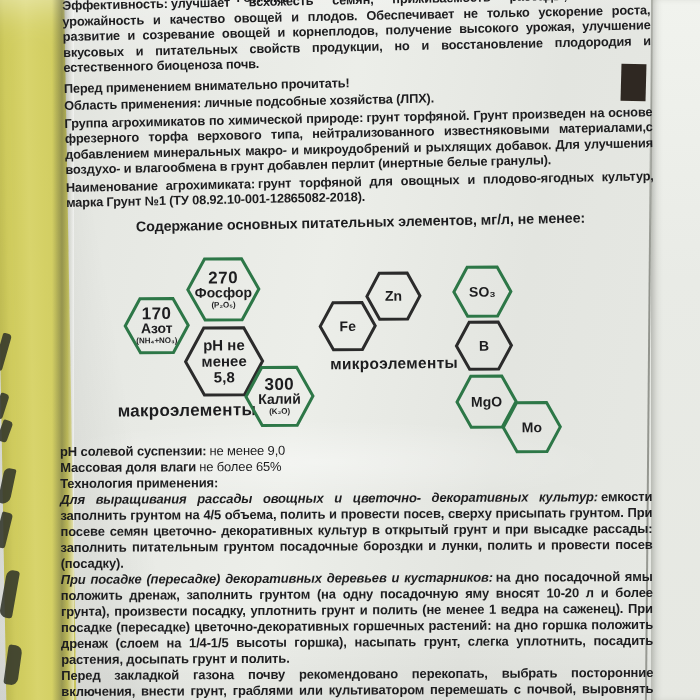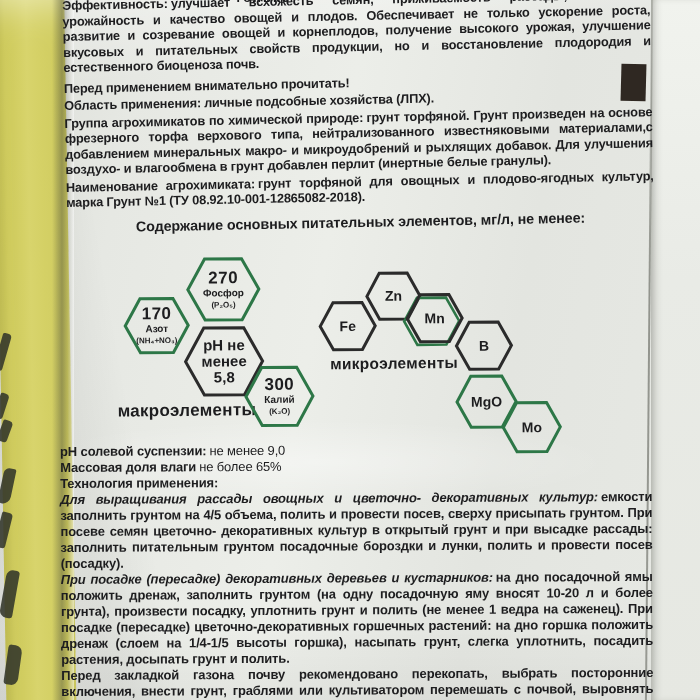--- a/index.html
+++ b/index.html
@@ -49,21 +49,21 @@
   .tb p{font-size:13px;line-height:16px;}
   .ilead{font-style:italic;margin-right:3px;}
   .frag-top{position:absolute;left:235px;top:-10px;font-size:13px;font-weight:700;letter-spacing:2px;}
   .frag-bottom{position:absolute;left:62px;top:696px;font-size:13px;font-weight:700;}
   
   .diagram{position:absolute;left:62px;top:245px;width:592px;height:215px;transform:rotate(-.6deg);}
   .hex{position:absolute;}
   .hex svg{position:absolute;left:0;top:0;overflow:visible;}
   .hex-c{position:absolute;inset:0;display:flex;flex-direction:column;align-items:center;justify-content:center;text-align:center;}
   .hv{font-size:17px;font-weight:700;line-height:15px;letter-spacing:.5px;}
-  .hn{font-size:10px;font-weight:700;line-height:15px;}
+  .hn{font-size:14px;font-weight:700;line-height:15px;}
   .hf{font-size:8px;font-weight:700;line-height:9px;}
   .hp{font-size:15px;font-weight:700;line-height:16px;text-align:right;}
   .hm{font-size:14px;font-weight:700;}
   .group-label{position:absolute;font-weight:700;}
   .macro-label{left:55px;top:154px;font-size:17px;letter-spacing:.3px;}
   .micro-label{left:268px;top:110px;font-size:15.5px;letter-spacing:.3px;}
 </style>
 </head>
 <body>
 
@@ -148,27 +148,26 @@
         </div>
       </div>
       <div class="hex" style="left: 304px; top: 26.5px; width: 56px; height: 49px;">
         <svg width="56" height="49">
           <polygon points="14,1.5 42,1.5 54.5,24.5 42,47.5 14,47.5 1.5,24.5" fill="none" stroke="#2b2b2b" stroke-width="3"></polygon>
         </svg>
         <div class="hex-c">
           <div class="hm">Zn</div>
         </div>
       </div>
-      <div class="hex" style="left: 344px; top: 49px; width: 58px; height: 50px;">
-        <svg width="58" height="50">
-          <polygon points="11.5,4.5 40.5,4.5 53.5,28 40.5,51.5 11.5,51.5 -1.5,28" fill="none" stroke="#2d7747" stroke-width="2.6"></polygon>
-          <polygon points="14.5,1.5 43.5,1.5 56.5,25 43.5,48.5 14.5,48.5 1.5,25" fill="none" stroke="#2b2b2b" stroke-width="3"></polygon>
-        </svg>
-        <div class="hex-c">
-          <div class="hm">Mn</div>
+      <div class="hex" style="left: 391px; top: 22px; width: 60px; height: 52px;">
+        <svg width="60" height="52">
+          <polygon points="15,1.5 45,1.5 58.5,26 45,50.5 15,50.5 1.5,26" fill="none" stroke="#2d7747" stroke-width="3"></polygon>
+        </svg>
+        <div class="hex-c">
+          <div class="hm">SO₃</div>
         </div>
       </div>
       <div class="hex" style="left: 393px; top: 77px; width: 58px; height: 50px;">
         <svg width="58" height="50">
           <polygon points="14.5,1.5 43.5,1.5 56.5,25 43.5,48.5 14.5,48.5 1.5,25" fill="none" stroke="#2b2b2b" stroke-width="3"></polygon>
         </svg>
         <div class="hex-c">
           <div class="hm">B</div>
         </div>
       </div>

